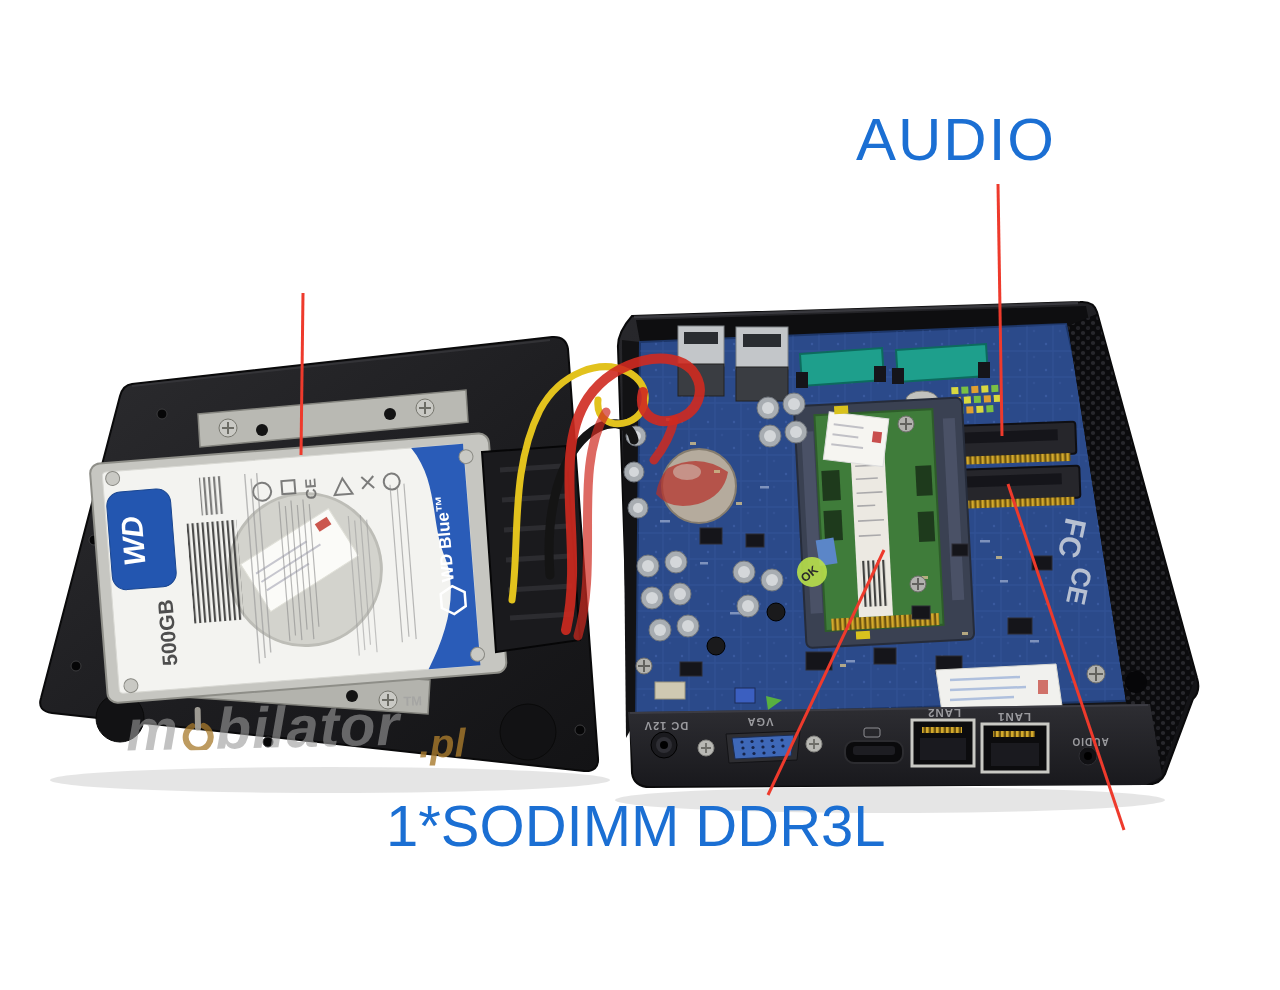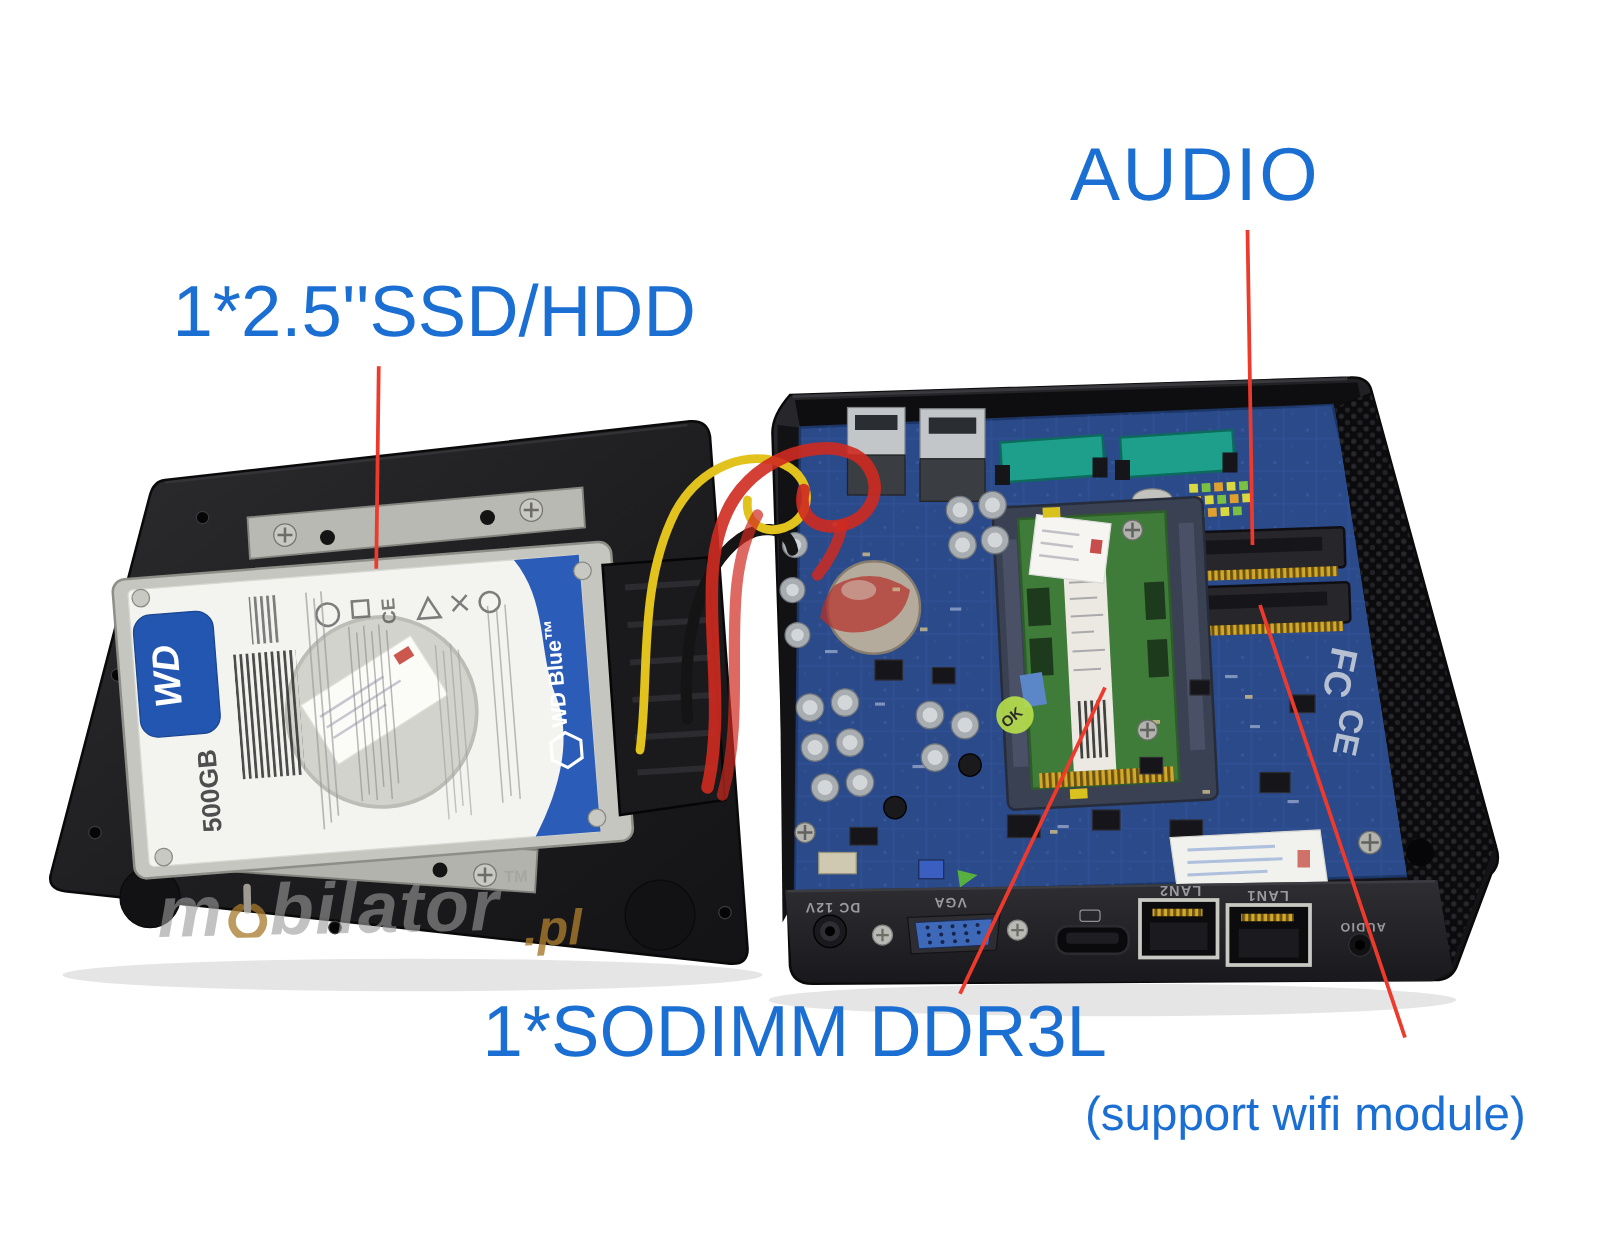--- a/index.html
+++ b/index.html
@@ -440,18 +440,16 @@
   <span class="wm-text" style="color: rgb(155, 155, 155);">m</span>
   <svg class="wm-power" width="34" height="44" viewBox="0 0 34 44">
     <path d="M22.5,13.9 A12.5,12.5 0 1 1 11.5,13.9" fill="none" stroke="#a87a2c" stroke-width="6" stroke-linecap="round" transform="translate(0,6)"></path>
     <line x1="17" y1="4" x2="17" y2="22" stroke="#c9c5ba" stroke-width="6" stroke-linecap="round"></line>
   </svg>
   <span class="wm-text" style="color: rgb(155, 155, 155);">bilator</span>
   <span class="wm-tm" style="color: rgb(155, 155, 155);">TM</span>
   <span class="wm-domain" style="color: rgb(168, 122, 44);">.pl</span>
 </div>
 
-<div class="ann" id="ann-ssd" style="color: rgb(27, 111, 211);">1*2.5''SSD/HDD</div>
 <div class="ann" id="ann-msata" style="color: rgb(27, 111, 211);">AUDIO</div>
 <div class="ann" id="ann-sodimm" style="color: rgb(27, 111, 211); text-align: right;">1*SODIMM DDR3L</div>
-<div class="ann" id="ann-minipcie-sub" style="color: rgb(27, 111, 211);">(support wifi module)</div>
 
 </div>
 
 </body></html>

